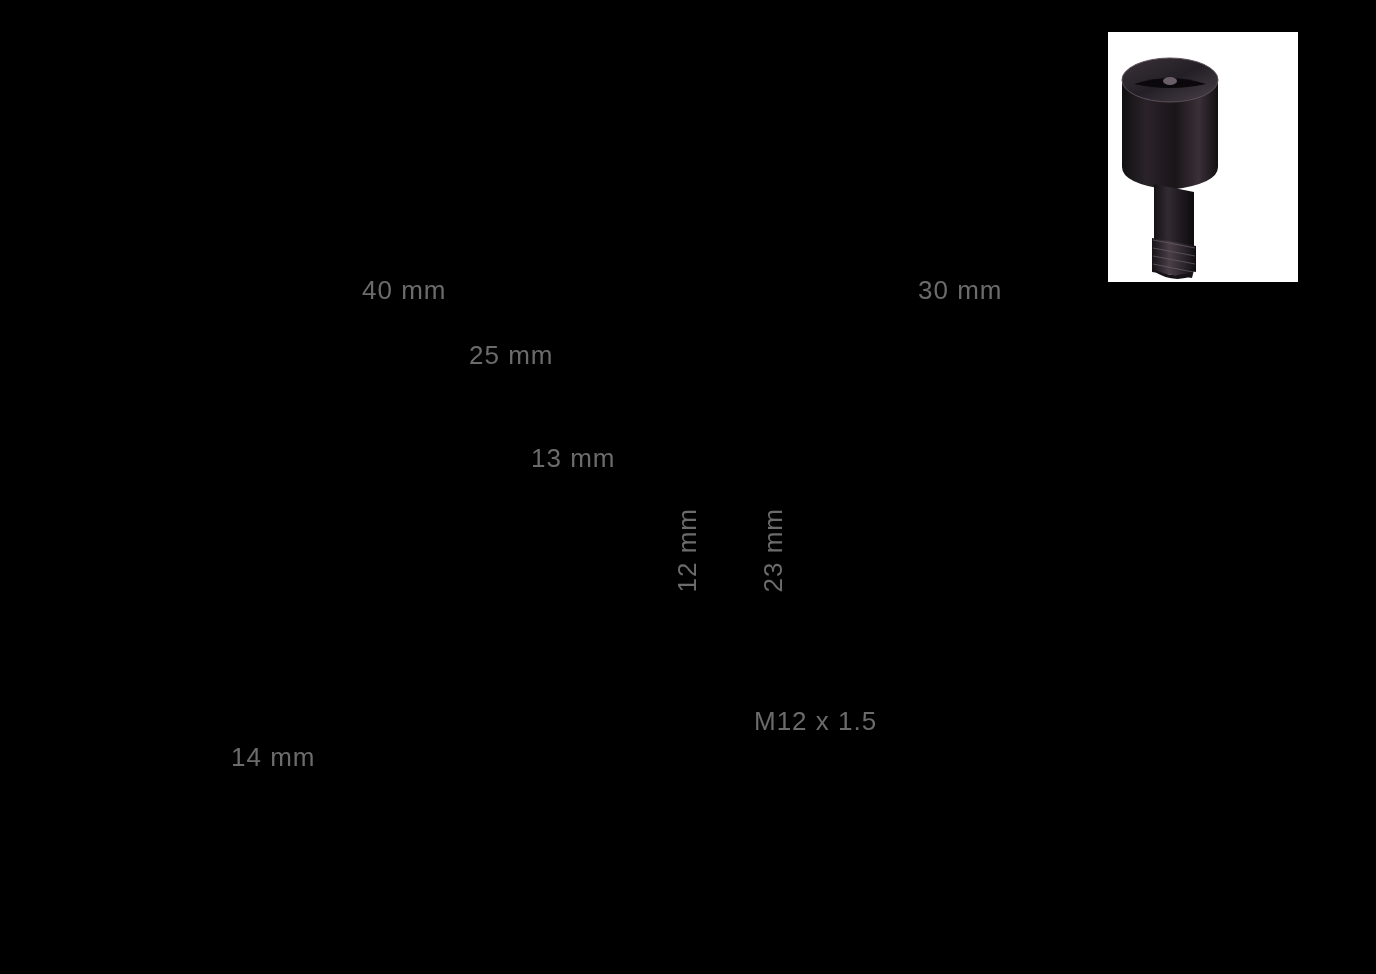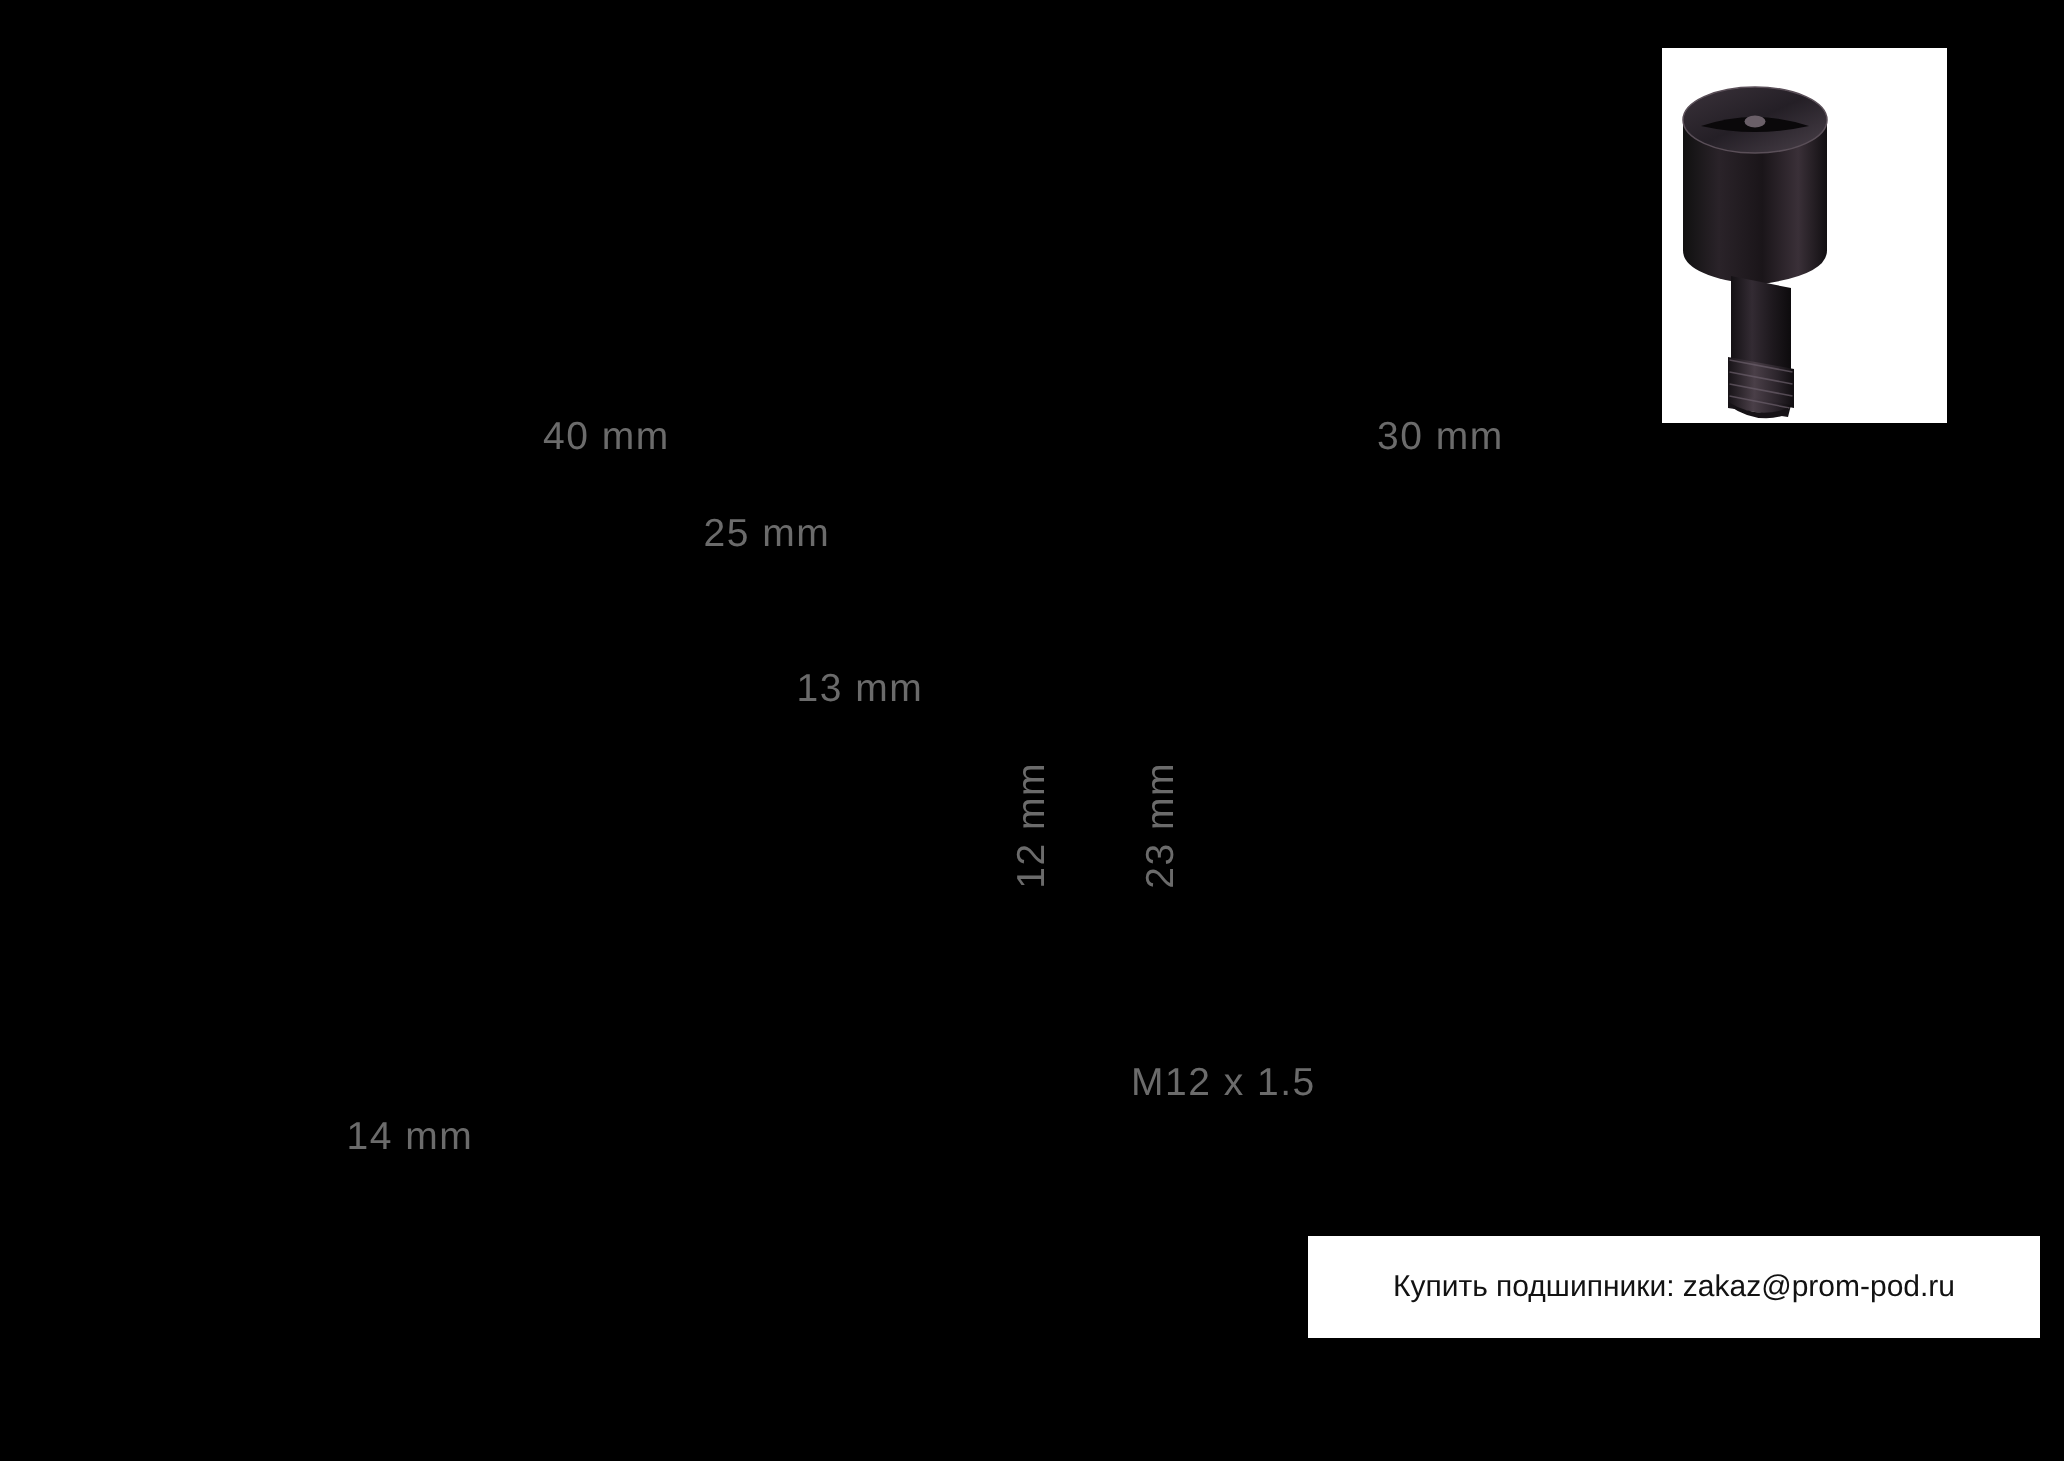--- a/index.html
+++ b/index.html
@@ -130,17 +130,14 @@
         <path d="M45 208 L87 216"></path>
         <path d="M45 216 L87 224"></path>
         <path d="M45 224 L87 232"></path>
         <path d="M45 232 L85 240"></path>
       </g>
 
       <path d="M44 238 Q64 252 84 244 L84 240 Q64 248 44 236 Z" fill="#161216"></path>
     </svg>
   </div>
 
-  <div id="contact-banner">
-    <span class="banner-text">Купить подшипники: zakaz@prom-pod.ru</span>
-  </div>
 
 </div>
 
 </body></html>

